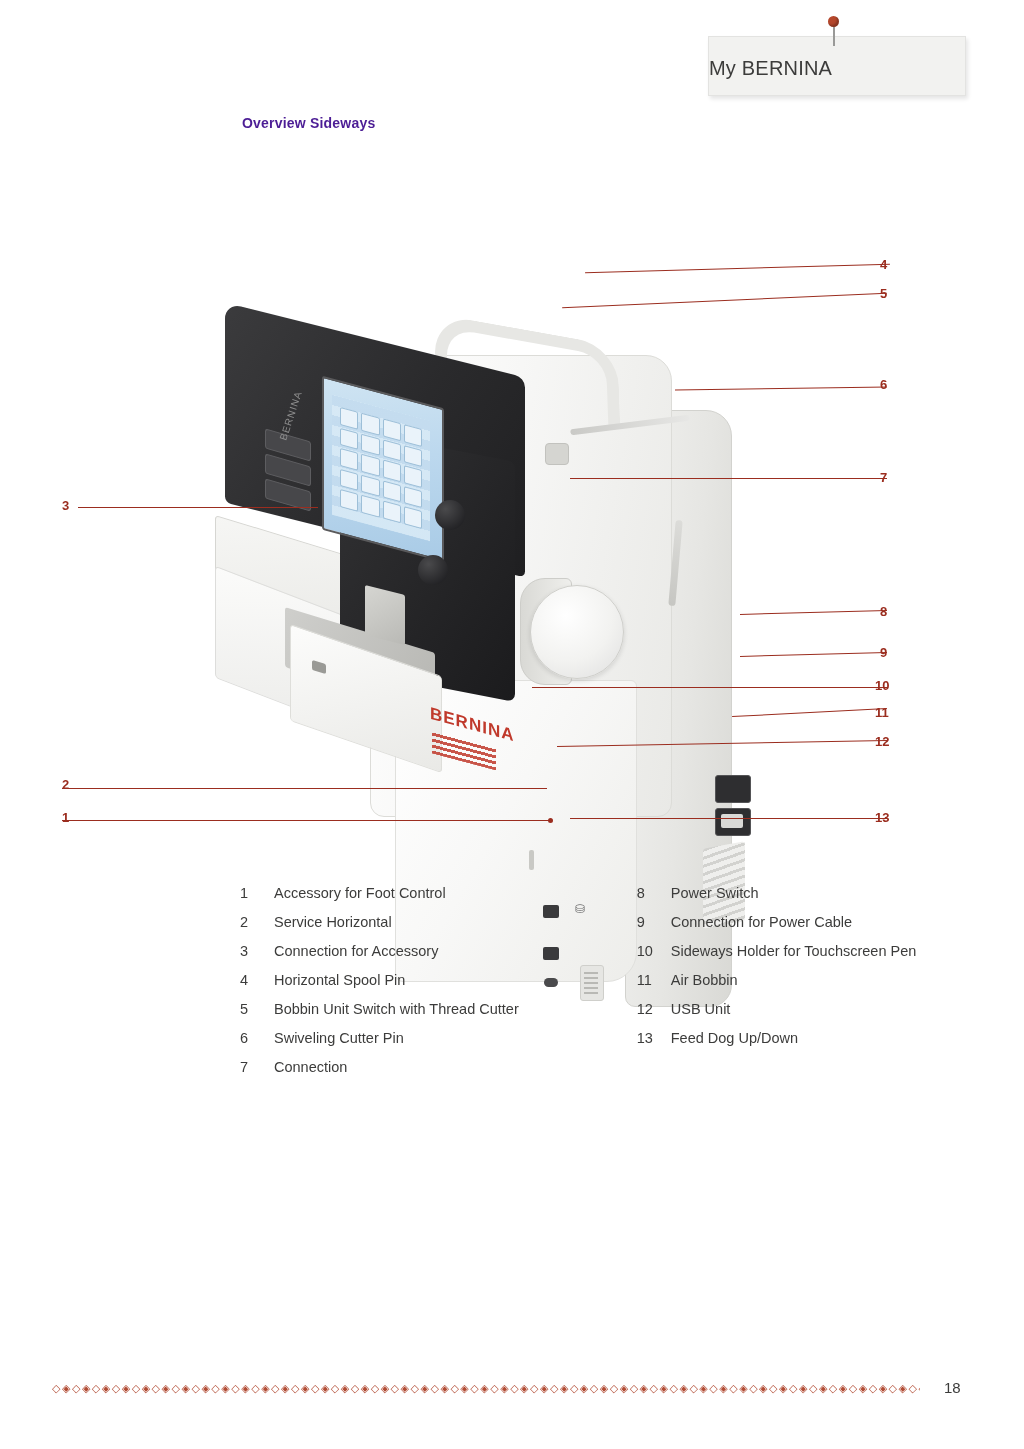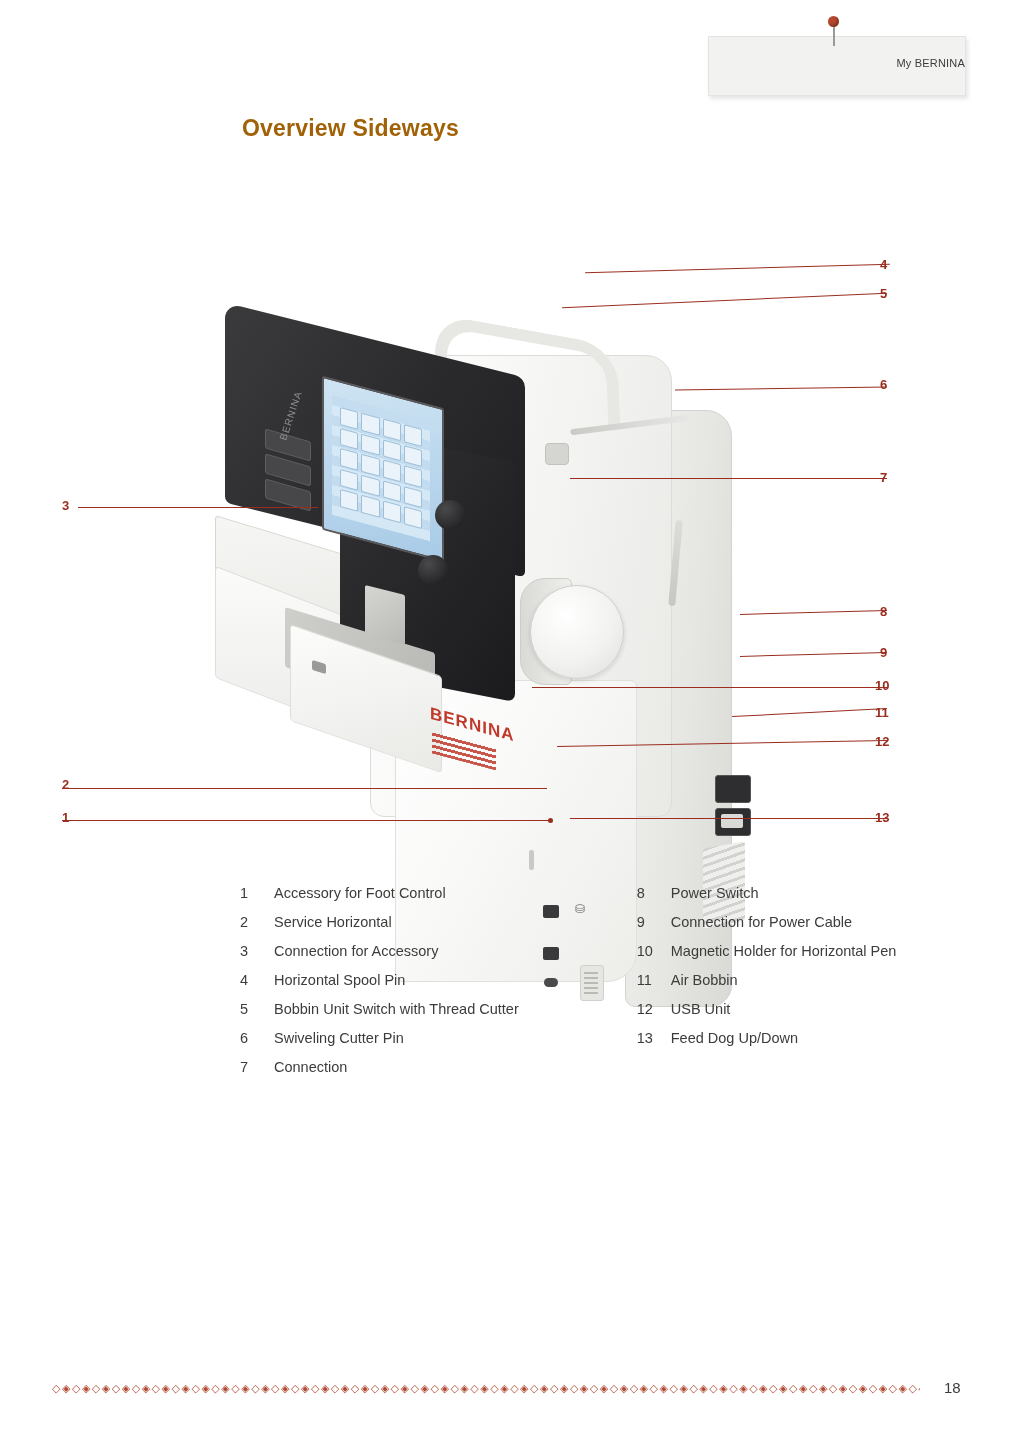--- a/index.html
+++ b/index.html
@@ -25,22 +25,22 @@
     height: 58px;
     background: #f2f2f0;
     border: 1px solid #e3e3e1;
     box-shadow: 2px 3px 4px rgba(0,0,0,0.10);
   }
   #header-note-label {
     position: absolute;
     left: 0;
     top: 20px;
     width: 100%;
-    text-align: right;
-    font-size: 11px;
+    text-align: left;
+    font-size: 20px;
     color: #3c3c3b;
     letter-spacing: 0.2px;
   }
   #pin {
     position: absolute;
     left: 821px;
     top: 14px;
     width: 26px;
     height: 32px;
   }
@@ -61,23 +61,23 @@
     border-radius: 50%;
     background: #b5472c;
     box-shadow: inset -2px -2px 2px rgba(0,0,0,0.25);
   }
 
   
   #page-title {
     position: absolute;
     left: 242px;
     top: 115px;
-    font-size: 23px;
+    font-size: 14px;
     font-weight: bold;
-    color: #a16207;
+    color: #4c1d95;
     letter-spacing: 0.2px;
   }
 
   
   #figure {
     position: absolute;
     left: 40px;
     top: 160px;
     width: 944px;
     height: 700px;
@@ -670,21 +670,21 @@
     <div class="legend-row">
       <span class="legend-num wide">8</span>
       <span class="legend-text">Power Switch</span>
     </div>
     <div class="legend-row">
       <span class="legend-num wide">9</span>
       <span class="legend-text">Connection for Power Cable</span>
     </div>
     <div class="legend-row">
       <span class="legend-num wide">10</span>
-      <span class="legend-text">Magnetic Holder for Horizontal Pen</span>
+      <span class="legend-text">Sideways Holder for Touchscreen Pen</span>
     </div>
     <div class="legend-row">
       <span class="legend-num wide">11</span>
       <span class="legend-text">Air Bobbin</span>
     </div>
     <div class="legend-row">
       <span class="legend-num wide">12</span>
       <span class="legend-text">USB Unit</span>
     </div>
     <div class="legend-row">

